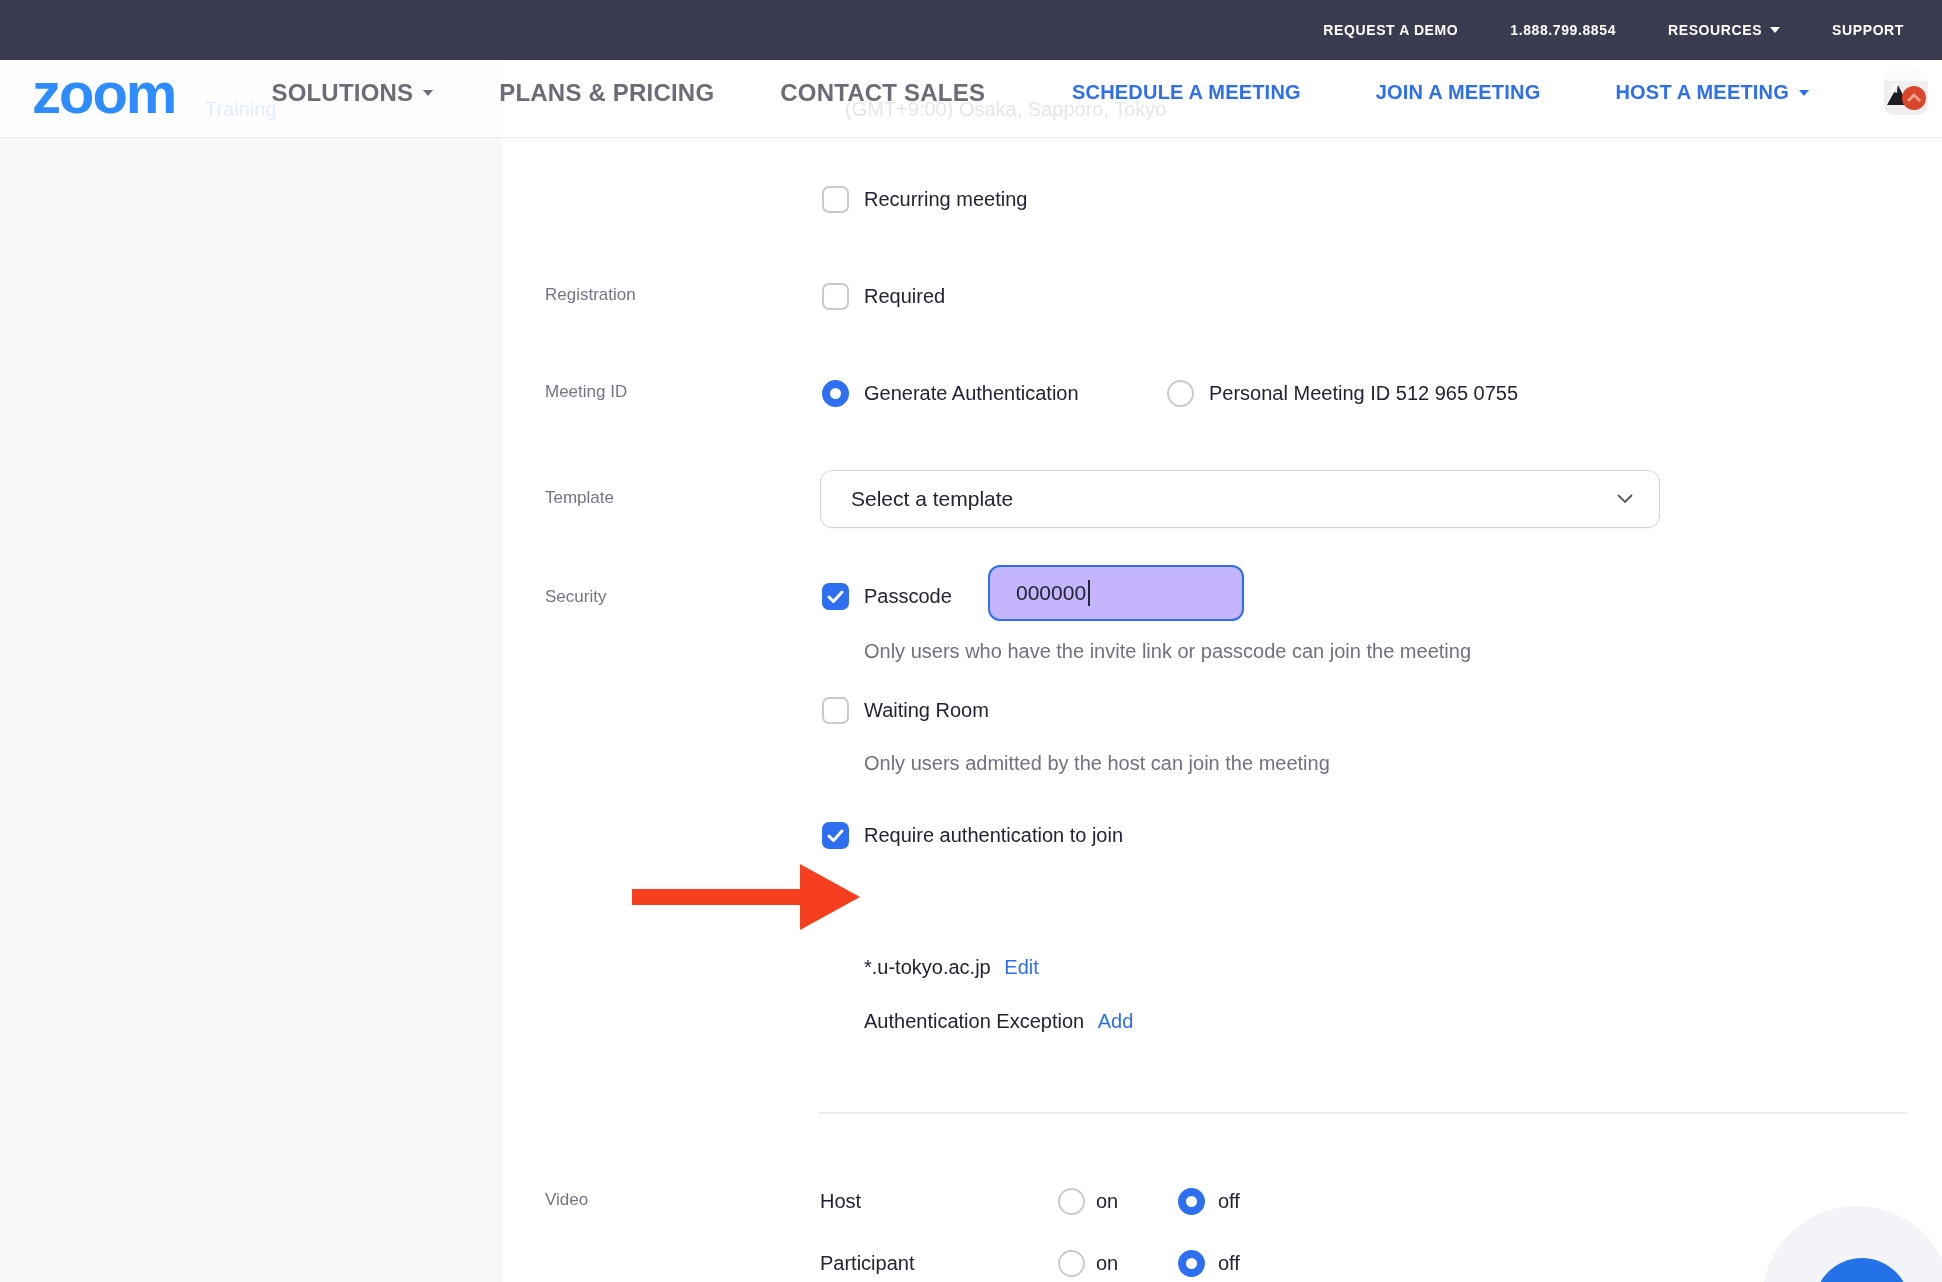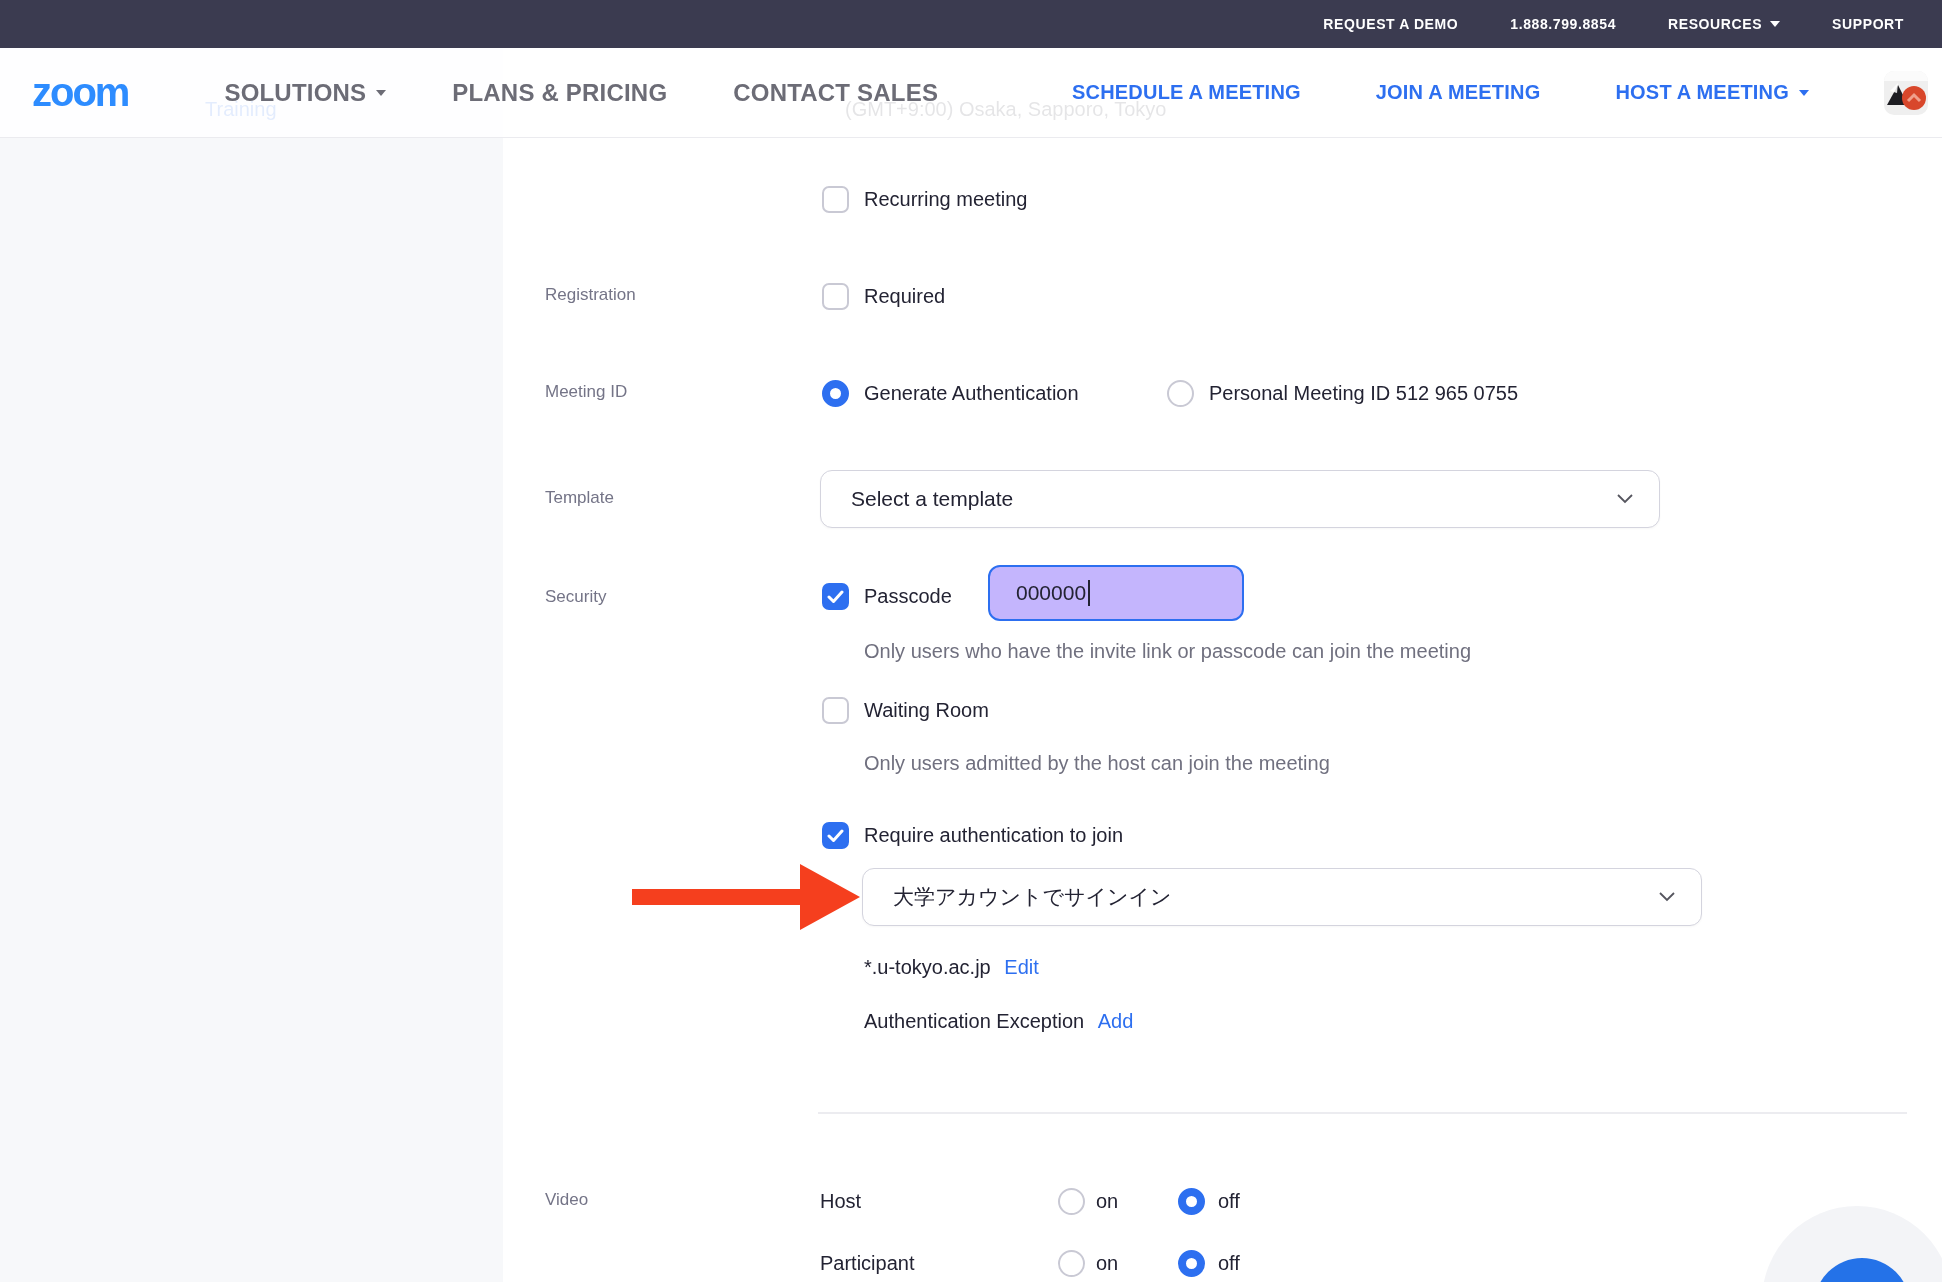--- a/index.html
+++ b/index.html
@@ -2,40 +2,40 @@
 <html><head>
 <meta charset="utf-8">
 <style>
   * { margin:0; padding:0; box-sizing:border-box; }
   html,body { width:1942px; height:1282px; overflow:hidden; background:#fff;
     font-family:"Liberation Sans","DejaVu Sans",sans-serif; }
   #canvas { position:relative; width:1942px; height:1282px; overflow:hidden; background:#fff; }
   .abs { position:absolute; }
 
   
-  #topbar { left:0; top:0; width:1942px; height:48px; background:#3b3b50; z-index:20;
+  #topbar { left:0; top:0; width:1942px; height:60px; background:#3b3b50; z-index:20;
     display:flex; align-items:center; justify-content:flex-end; gap:52px; padding-right:38px; }
   .topbar-item { color:#fff; font-size:14px; font-weight:700; letter-spacing:.6px; cursor:pointer;
     display:flex; align-items:center; gap:8px; }
   .caret-down { width:0; height:0; border-left:5px solid transparent; border-right:5px solid transparent;
     border-top:6px solid #fff; display:inline-block; }
 
   
   #left-rail { left:0; top:0; width:503px; height:1282px; background:#f7f8fa; z-index:1; }
   #sidebar-card { left:30px; top:58px; width:343px; height:167px; background:#fff; border-radius:10px;
     box-shadow:0 2px 8px rgba(40,40,60,.07); z-index:2; }
   .side-link { position:absolute; left:47px; font-size:21px; color:#2d6ff0; cursor:pointer; }
 
   
   .ghost { z-index:2; font-size:20px; }
 
   
   #header { left:0; top:48px; width:1942px; height:90px; background:rgba(255,255,255,.87);
     border-bottom:1px solid #ebebef; z-index:10; display:flex; align-items:center; }
-  #logo { font-size:40px; font-weight:700; color:#2d8cff; letter-spacing:-2px; margin-left:32px; cursor:pointer; }
+  #logo { font-size:58px; font-weight:700; color:#2d8cff; letter-spacing:-2px; margin-left:32px; cursor:pointer; }
   .hnav { display:flex; align-items:center; gap:66px; margin-left:96px; }
   .hnav-item { font-size:24px; font-weight:700; color:#6c6c76; letter-spacing:.2px; cursor:pointer;
     display:flex; align-items:center; gap:10px; }
   .hnav-item .caret-down { border-top-color:#6c6c76; }
   .hactions { display:flex; align-items:center; gap:75px; margin-left:auto; margin-right:14px; }
   .haction { font-size:20px; font-weight:700; color:#2d6ff0; letter-spacing:.2px; cursor:pointer;
     display:flex; align-items:center; gap:10px; }
   .haction .caret-down { border-top-color:#2d6ff0; }
   #avatar { width:44px; height:44px; border-radius:10px; overflow:hidden; cursor:pointer; flex:0 0 auto; }
 
@@ -165,26 +165,20 @@
     <span class="abs form-text" style="left:864px; top:699px;">Waiting Room</span>
     <span class="help-text" style="top:752px;">Only users admitted by the host can join the meeting</span>
 
     <span class="cb checked" style="left:822px; top:822px;">
       <svg width="17" height="14" viewBox="0 0 17 14">
         <polyline points="2,7 6.5,11.5 15,2" fill="none" stroke="#fff" stroke-width="3" stroke-linecap="round" stroke-linejoin="round"></polyline>
       </svg>
     </span>
     <span class="abs form-text" style="left:864px; top:824px;">Require authentication to join</span>
 
-    <div class="select-box" style="left:862px; top:868px; width:840px;">
-      <span class="sel-text">大学アカウントでサインイン</span>
-      <svg class="chev" viewBox="0 0 16 10">
-        <polyline points="1,1 8,8 15,1" fill="none" stroke="#55555e" stroke-width="1.8"></polyline>
-      </svg>
-    </div>
     <svg id="red-arrow" width="228" height="70" viewBox="0 0 228 70">
       <rect x="0" y="27" width="172" height="16" fill="#f53f1e"></rect>
       <polygon points="168,2 228,35 168,68" fill="#f53f1e"></polygon>
     </svg>
 
     <span class="abs form-text" style="left:864px; top:956px;">
       <span>*.u-tokyo.ac.jp</span>
       <span class="link" style="margin-left:8px;">Edit</span>
     </span>
     <span class="abs form-text" style="left:864px; top:1010px;">

